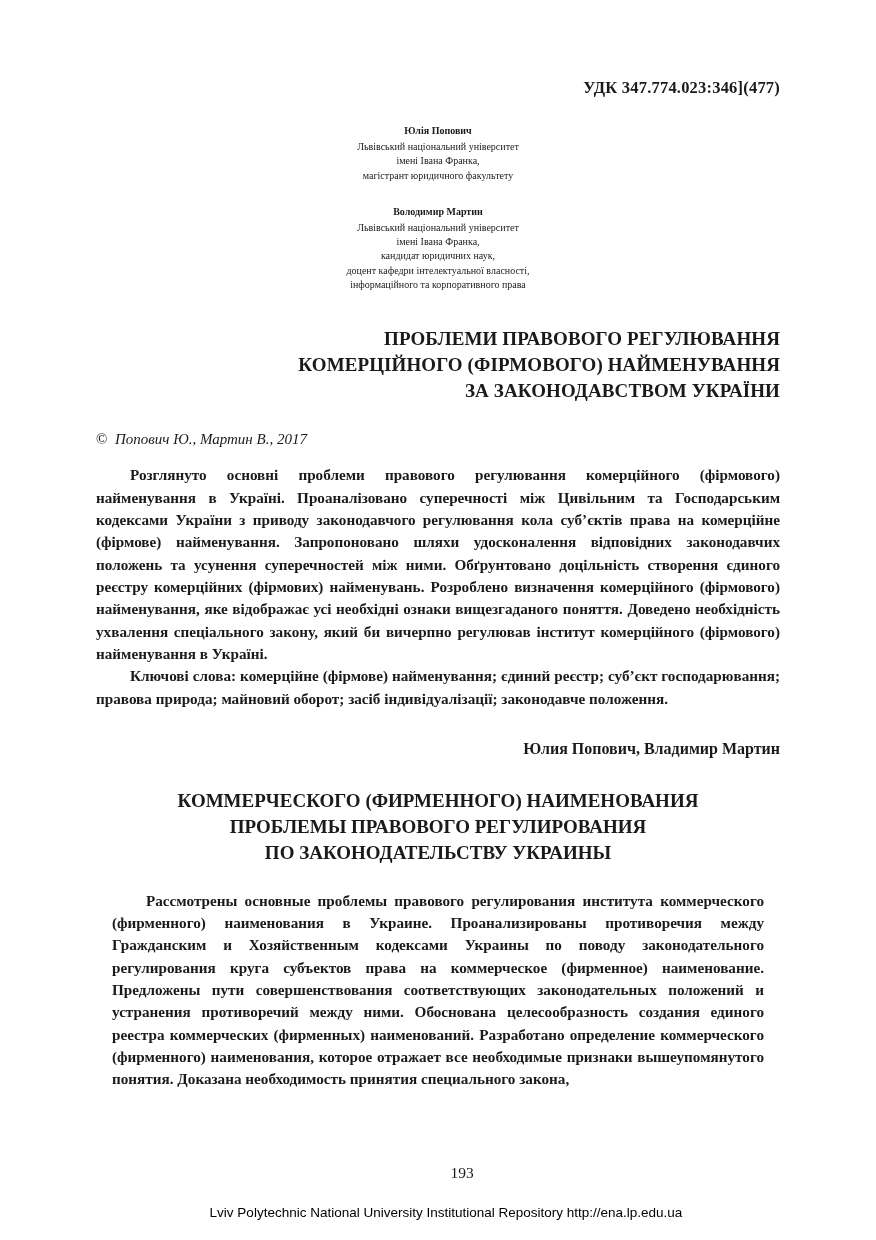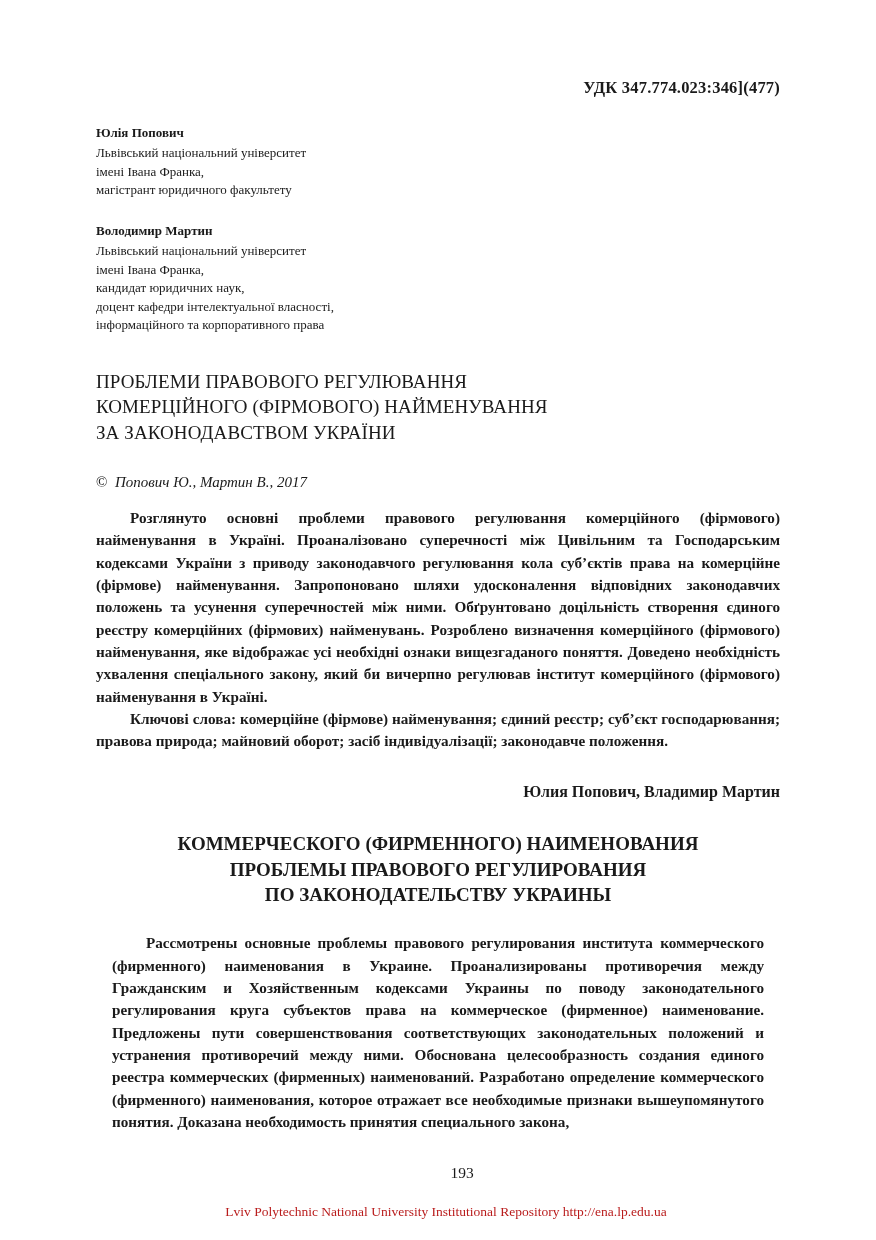--- a/index.html
+++ b/index.html
@@ -23,37 +23,37 @@
     padding: 78px 96px 0 96px;
   }
   .udk {
     text-align: right;
     font-weight: bold;
     font-size: 16.5px;
     letter-spacing: 0.2px;
     margin: 0 0 26px 0;
   }
   .author-block {
-    text-align: left;
-    font-size: 13px;
+    text-align: center;
+    font-size: 10px;
     line-height: 1.42;
   }
   .author-block .name {
     font-weight: bold;
     margin-bottom: 2px;
   }
   .author-block .aff-line {
     display: block;
   }
   .author-block.second {
     margin-top: 22px;
   }
   .title {
-    text-align: left;
-    font-weight: normal;
+    text-align: right;
+    font-weight: bold;
     font-size: 19px;
     line-height: 1.36;
     margin: 34px 0 0 0;
     letter-spacing: 0.1px;
   }
   .title .tline { display: block; }
   .copyright {
     font-size: 15px;
     font-style: italic;
     margin: 28px 0 0 0;
@@ -110,23 +110,23 @@
     text-align: center;
     font-size: 15.5px;
     padding-left: 48px;
   }
   .footer-note {
     position: absolute;
     left: 0;
     right: 0;
     bottom: 20px;
     text-align: center;
-    font-family: Liberation Serif, serif;
+    font-family: Liberation Sans, sans-serif;
     font-size: 13.5px;
-    color: #b91c1c;
+    color: #000000;
     padding-left: 16px;
   }
 </style>
 </head>
 <body>
 
 <div class="page">
 
   <div class="udk">УДК 347.774.023:346](477)</div>
 

